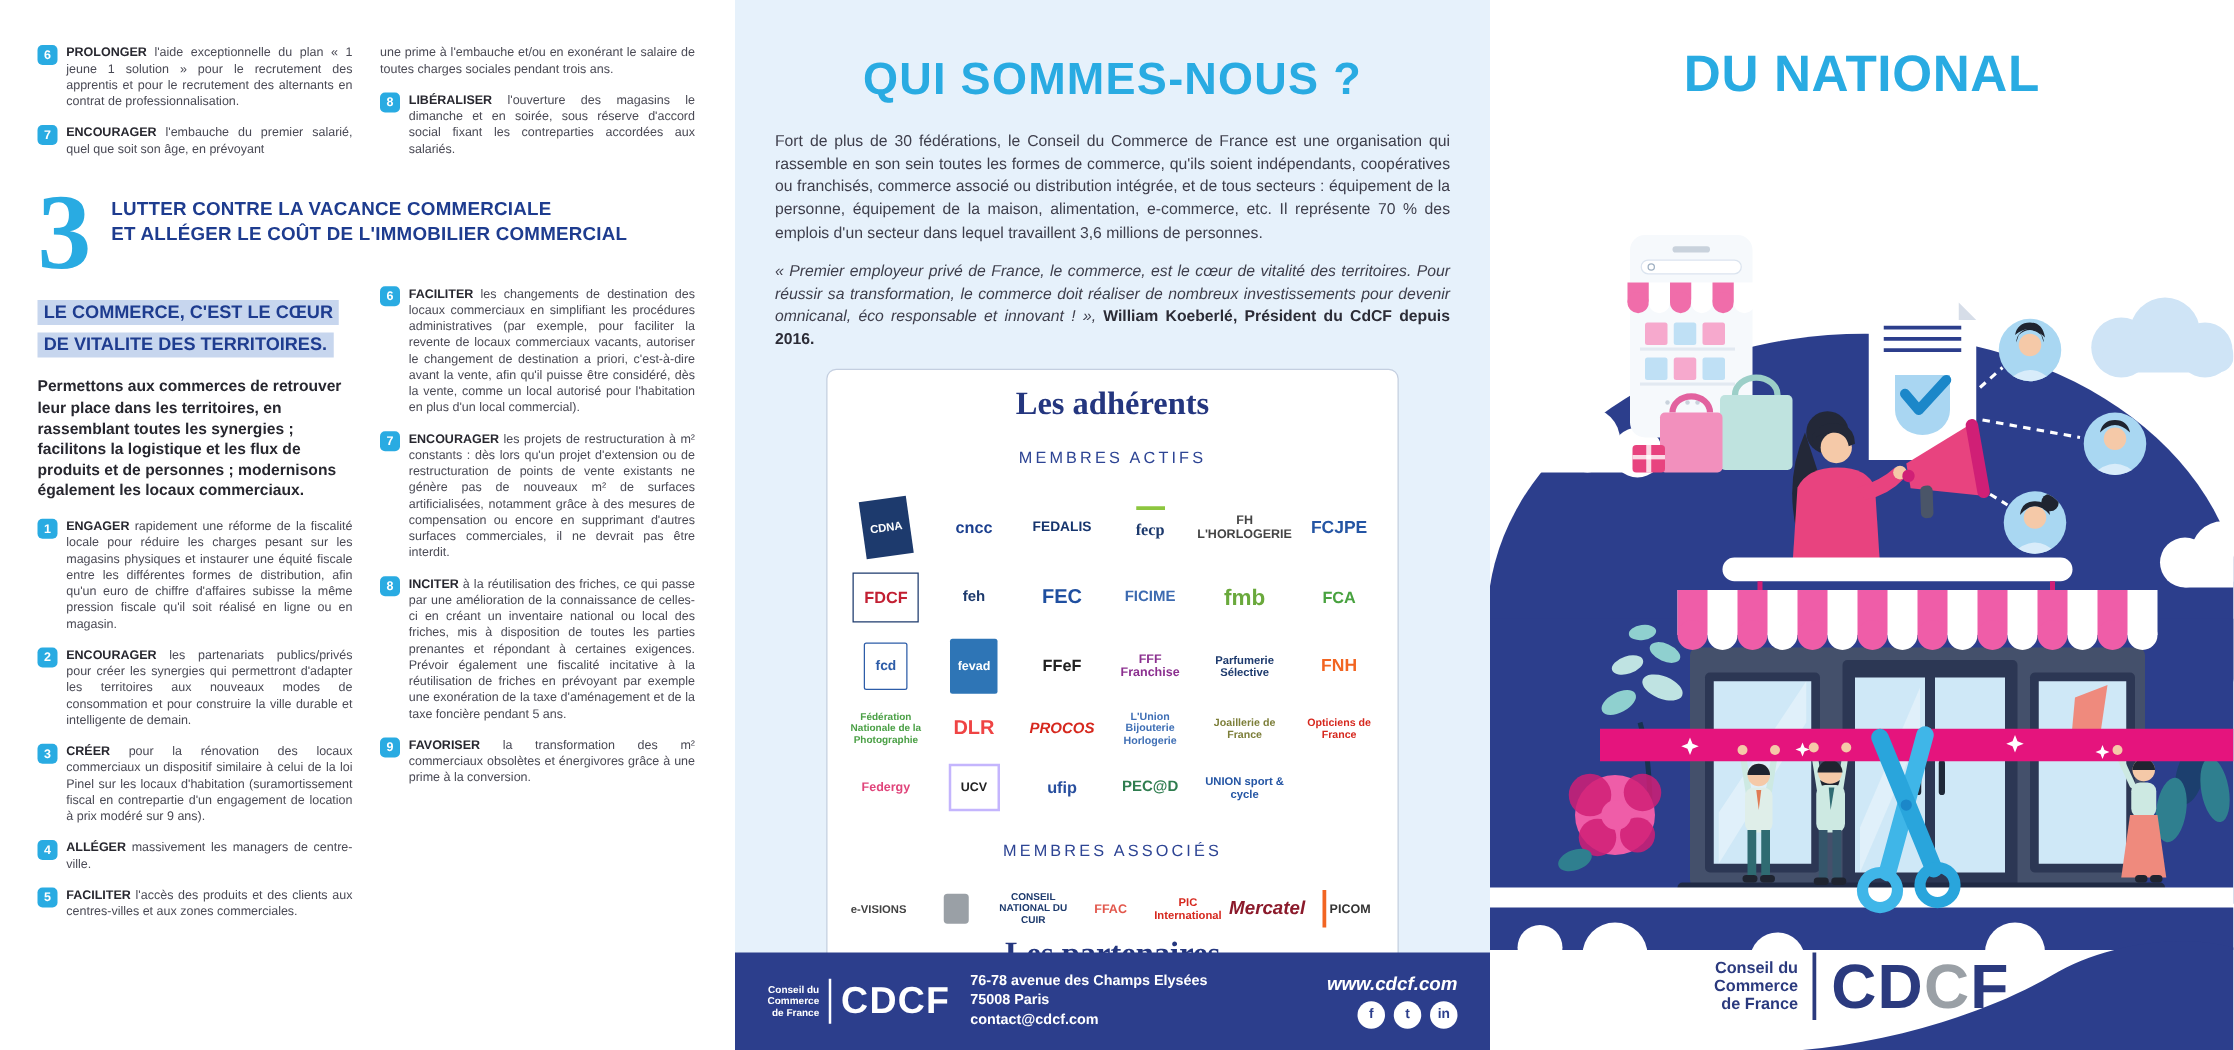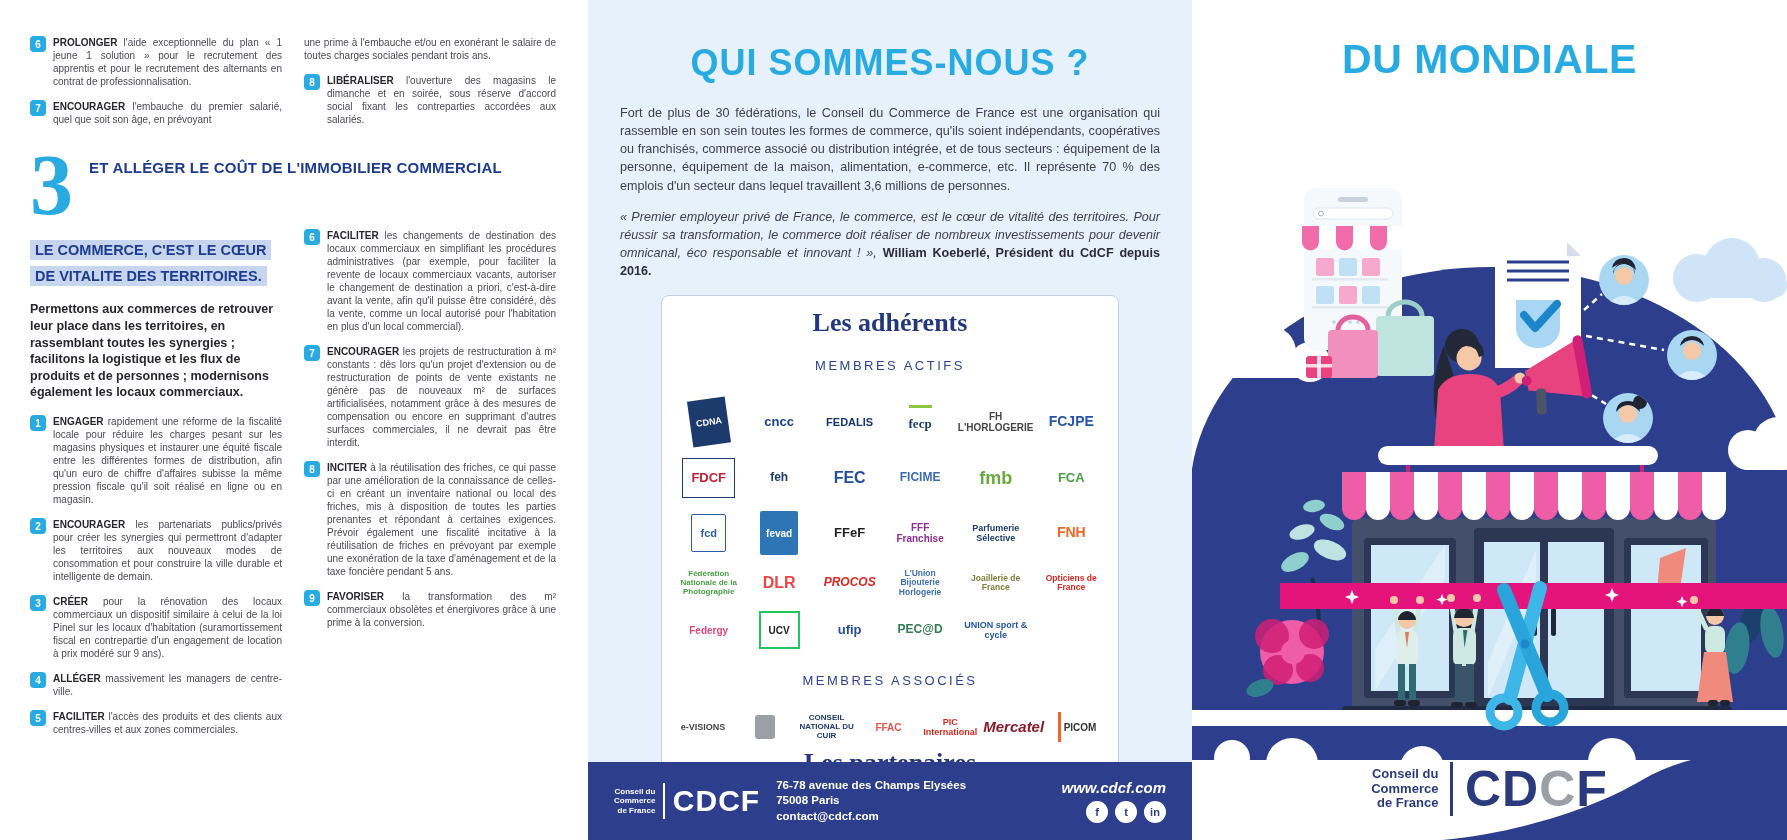--- a/index.html
+++ b/index.html
@@ -92,20 +92,21 @@
         <div class="item">
           <span class="badge">8</span>
           <p><b class="kw">LIBÉRALISER</b> <span>l'ouverture des magasins le dimanche et en soirée, sous réserve d'accord social fixant les contreparties accordées aux salariés.</span></p>
         </div>
       </div>
     </div>
 
     <div class="sec3">
       <div class="bignum">3</div>
       <div class="sec3title">
+        <div>LUTTER CONTRE LA VACANCE COMMERCIALE</div>
         <div>ET ALLÉGER LE COÛT DE L'IMMOBILIER COMMERCIAL</div>
       </div>
     </div>
 
     <div class="cols">
       <div class="col">
         <p class="hlwrap"><span class="hl">LE COMMERCE, C'EST LE CŒUR DE VITALITE DES TERRITOIRES.</span></p>
         <p class="lead">Permettons aux commerces de retrouver leur place dans les territoires, en rassemblant toutes les synergies ; facilitons la logistique et les flux de produits et de personnes ; modernisons également les locaux commerciaux.</p>
         <div class="item">
           <span class="badge">1</span>
@@ -180,21 +181,21 @@
         <span class="logo" style="color:#8b2f8f;font-size:10px">FFF Franchise</span>
         <span class="logo" style="color:#1d3a6d;font-size:9px">Parfumerie Sélective</span>
         <span class="logo" style="color:#f26522;font-size:14px">FNH</span>
         <span class="logo" style="color:#4ba046;font-size:8px">Fédération Nationale de la Photographie</span>
         <span class="logo" style="color:#ef4444;font-size:16px">DLR</span>
         <span class="logo" style="color:#d6281e;font-style:italic;font-size:12px">PROCOS</span>
         <span class="logo" style="color:#3f6fb5;font-size:8.5px">L'Union Bijouterie Horlogerie</span>
         <span class="logo" style="color:#7d7f3a;font-size:8.5px">Joaillerie de France</span>
         <span class="logo" style="color:#d6281e;font-size:8.5px">Opticiens de France</span>
         <span class="logo" style="color:#e0457b;font-size:10px">Federgy</span>
-        <span class="logo" style="color:#222222;border:2px solid #22c55e;border-radius:0;padding:2px 8px;font-size:10px">UCV</span>
+        <span class="logo" style="color:#222222;border:2px solid #c4b5fd;border-radius:0;padding:2px 8px;font-size:10px">UCV</span>
         <span class="logo" style="color:#274e9e;font-size:13px">ufip</span>
         <span class="logo" style="color:#2f7d4f;font-size:12px">PEC@D</span>
         <span class="logo" style="color:#2455a4;font-size:9px">UNION sport &amp; cycle</span>
       </div>
       <div class="divider">
         <span class="line"></span>
         <span class="dlabel">MEMBRES ASSOCIÉS</span>
         <span class="line"></span>
       </div>
       <div class="logo-grid7">
@@ -250,21 +251,21 @@
           <span class="soc">
               <span class="sg">in</span>
             </span>
         </div>
       </div>
     </div>
   </div>
 
   <div class="panel-right">
     <div class="rp-title">
-      <div class="rp-l2">DU MONDIALE</div>
+      <div class="rp-l2">DU NATIONAL</div>
     </div>
 
     <svg class="illus" viewBox="0 0 595 690">
 
       <g>
         <ellipse cx="300" cy="345" rx="302" ry="228" fill="#2c3e8c"></ellipse>
         <rect x="0" y="345" width="595" height="228" fill="#2c3e8c"></rect>
       </g>
 
       <g fill="#cfe4f6">

